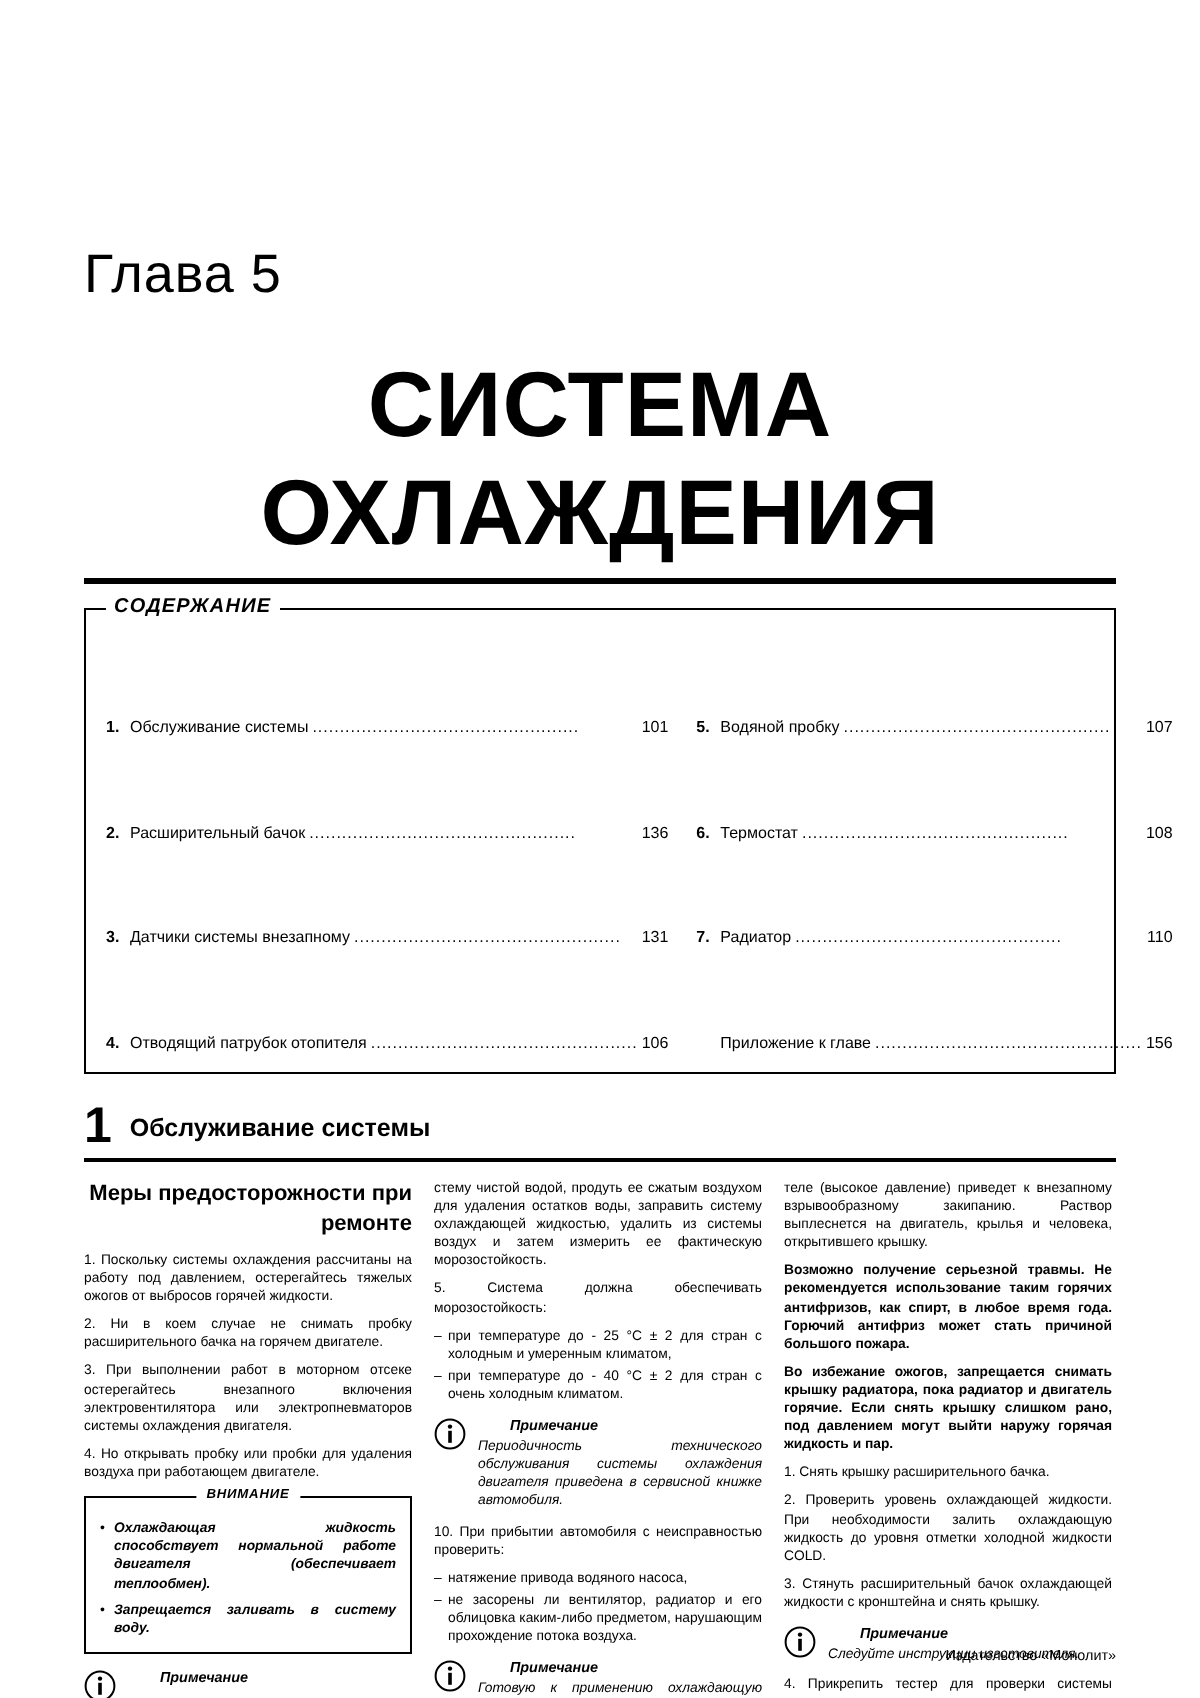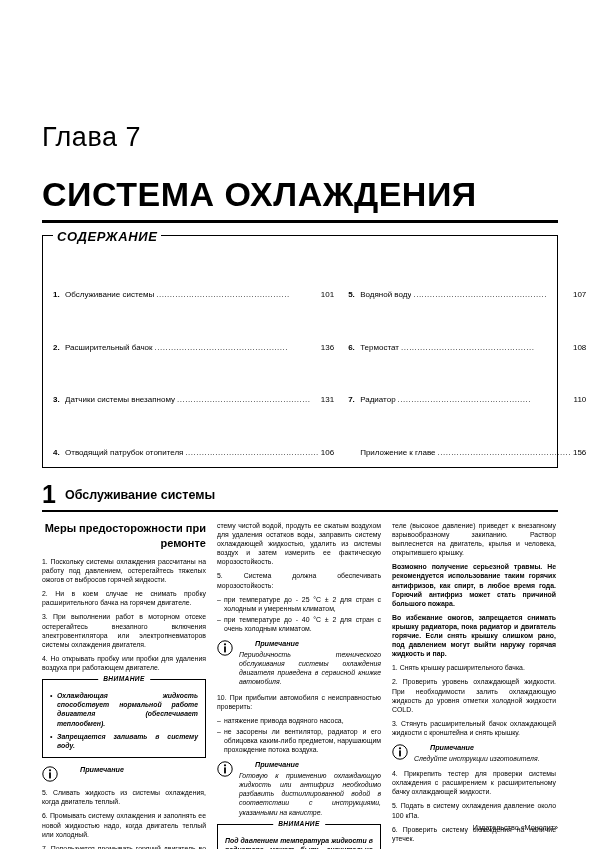--- a/index.html
+++ b/index.html
@@ -22,41 +22,42 @@
     padding: 0 42px;
   }
   .chapter-label {
     font-size: 27px;
     font-weight: normal;
     letter-spacing: 0.5px;
     padding-top: 122px;
     margin: 0;
   }
   .chapter-title {
-    font-size: 34px;
+    font-size: 46px;
     font-weight: bold;
     letter-spacing: 0.5px;
     margin: 22px 0 0 0;
     padding-bottom: 6px;
     border-bottom: 3px solid #000;
+    text-align: center;
   }
   
   .contents-box {
     position: relative;
     border: 1px solid #000;
     margin-top: 12px;
     padding: 13px 10px 8px 10px;
   }
   .contents-legend {
     position: absolute;
     top: -7px;
     left: 10px;
     background: #fff;
     padding: 0 4px;
-    font-size: 13px;
+    font-size: 10px;
     font-weight: bold;
     font-style: italic;
     letter-spacing: 0.6px;
   }
   .contents-cols {
     display: flex;
     gap: 14px;
   }
   .contents-col {
     flex: 1;
@@ -216,21 +217,21 @@
   }
   .dash-item .d {
     flex: 0 0 7px;
   }
 </style>
 </head>
 <body>
 
 <div class="page">
 
-  <h1 class="chapter-label">Глава 7</h1>
+  <h1 class="chapter-label">Глава 5</h1>
   <h1 class="chapter-title">СИСТЕМА ОХЛАЖДЕНИЯ</h1>
 
   <div class="contents-box">
     <div class="contents-legend">СОДЕРЖАНИЕ</div>
     <div class="contents-cols">
       <div class="contents-col">
         <div class="contents-row">
           <span class="contents-num">1.</span>
           <span class="contents-text">Обслуживание системы</span>
           <span class="contents-dots">.................................................</span>
@@ -251,21 +252,21 @@
         <div class="contents-row">
           <span class="contents-num">4.</span>
           <span class="contents-text">Отводящий патрубок отопителя</span>
           <span class="contents-dots">.................................................</span>
           <span class="contents-page">106</span>
         </div>
       </div>
       <div class="contents-col">
         <div class="contents-row">
           <span class="contents-num">5.</span>
-          <span class="contents-text">Водяной воду</span>
+          <span class="contents-text">Водяной пробку</span>
           <span class="contents-dots">.................................................</span>
           <span class="contents-page">107</span>
         </div>
         <div class="contents-row">
           <span class="contents-num">6.</span>
           <span class="contents-text">Термостат</span>
           <span class="contents-dots">.................................................</span>
           <span class="contents-page">108</span>
         </div>
         <div class="contents-row">

